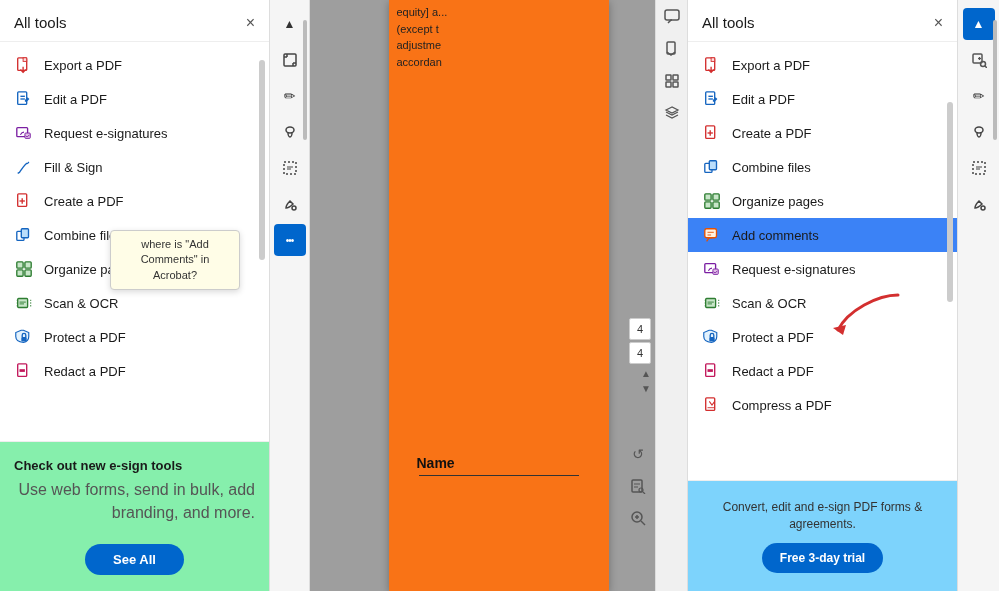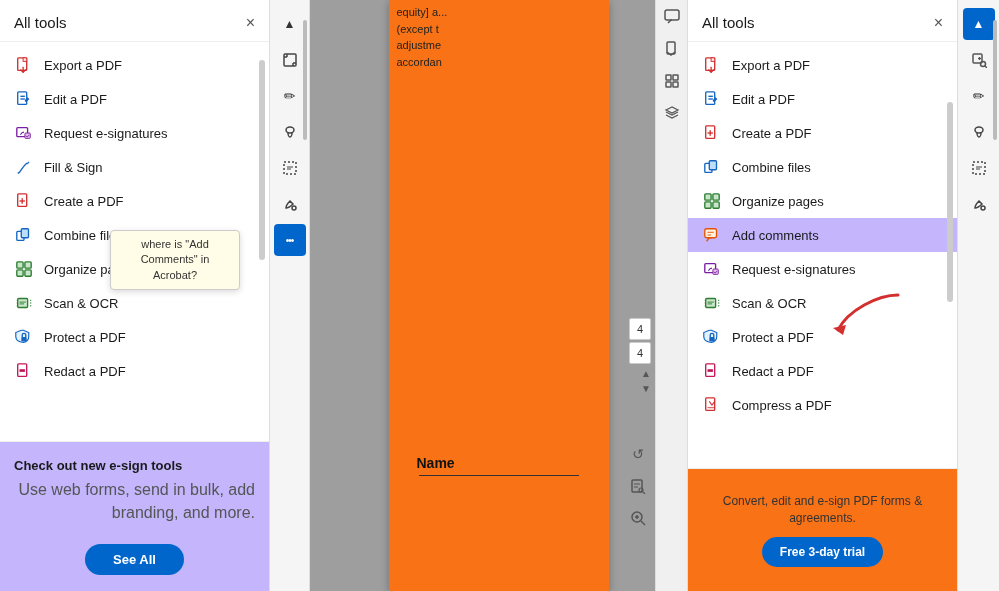--- a/index.html
+++ b/index.html
@@ -91,21 +91,21 @@
       color: #333;
       text-align: center;
       width: 130px;
       box-shadow: 0 2px 6px rgba(0,0,0,0.15);
       z-index: 10;
       line-height: 1.4;
     }
     .promo-box {
       padding: 16px 14px;
       border-top: 1px solid #eee;
-      background: #c4b5fd;
+      background: #86efac;
     }
     .promo-title {
       font-size: 13px;
       font-weight: 700;
       color: #1a1a1a;
       margin-bottom: 6px;
     }
     .promo-text {
       font-size: 16px;
       color: #555;
@@ -318,23 +318,23 @@
       flex-shrink: 0;
     }
 
     
     .svg-icon {
       width: 18px;
       height: 18px;
     }
 
     .right-promo {
-      padding: 24px 14px;
+      padding: 18px 14px;
       border-top: 1px solid #eee;
-      background: #f97316;
+      background: #7dd3fc;
     }
     .right-promo-text {
       font-size: 12px;
       color: #333;
       text-align: center;
       margin-bottom: 10px;
       line-height: 1.4;
     }
     .trial-btn {
       display: block;
@@ -657,21 +657,21 @@
           <svg class="svg-icon" viewBox="0 0 20 20">
               <rect x="2" y="2" width="7" height="7" rx="1" fill="#c8e6c9" stroke="#2e7d32" stroke-width="1.5"></rect>
               <rect x="11" y="2" width="7" height="7" rx="1" fill="#c8e6c9" stroke="#2e7d32" stroke-width="1.5"></rect>
               <rect x="2" y="11" width="7" height="7" rx="1" fill="#c8e6c9" stroke="#2e7d32" stroke-width="1.5"></rect>
               <rect x="11" y="11" width="7" height="7" rx="1" fill="#c8e6c9" stroke="#2e7d32" stroke-width="1.5"></rect>
             </svg>
         </span>
         <span class="tool-label">Organize pages</span>
       </li>
 
-      <li class="tool-item" style="background:#c4b5fd;text-align:right;">
+      <li class="tool-item" style="background:#3b82f6;text-align:right;">
         <span class="tool-icon">
           <svg class="svg-icon" viewBox="0 0 20 20">
               <rect x="2" y="3" width="13" height="10" rx="2" fill="#fff3e0" stroke="#e65100" stroke-width="1.5"></rect>
               <path d="M4 17l3-4h3" fill="none" stroke="#e65100" stroke-width="1.5"></path>
               <line x1="5" y1="7" x2="12" y2="7" stroke="#e65100" stroke-width="1"></line>
               <line x1="5" y1="10" x2="9" y2="10" stroke="#e65100" stroke-width="1"></line>
             </svg>
         </span>
         <span class="tool-label">Add comments</span>
       </li>

